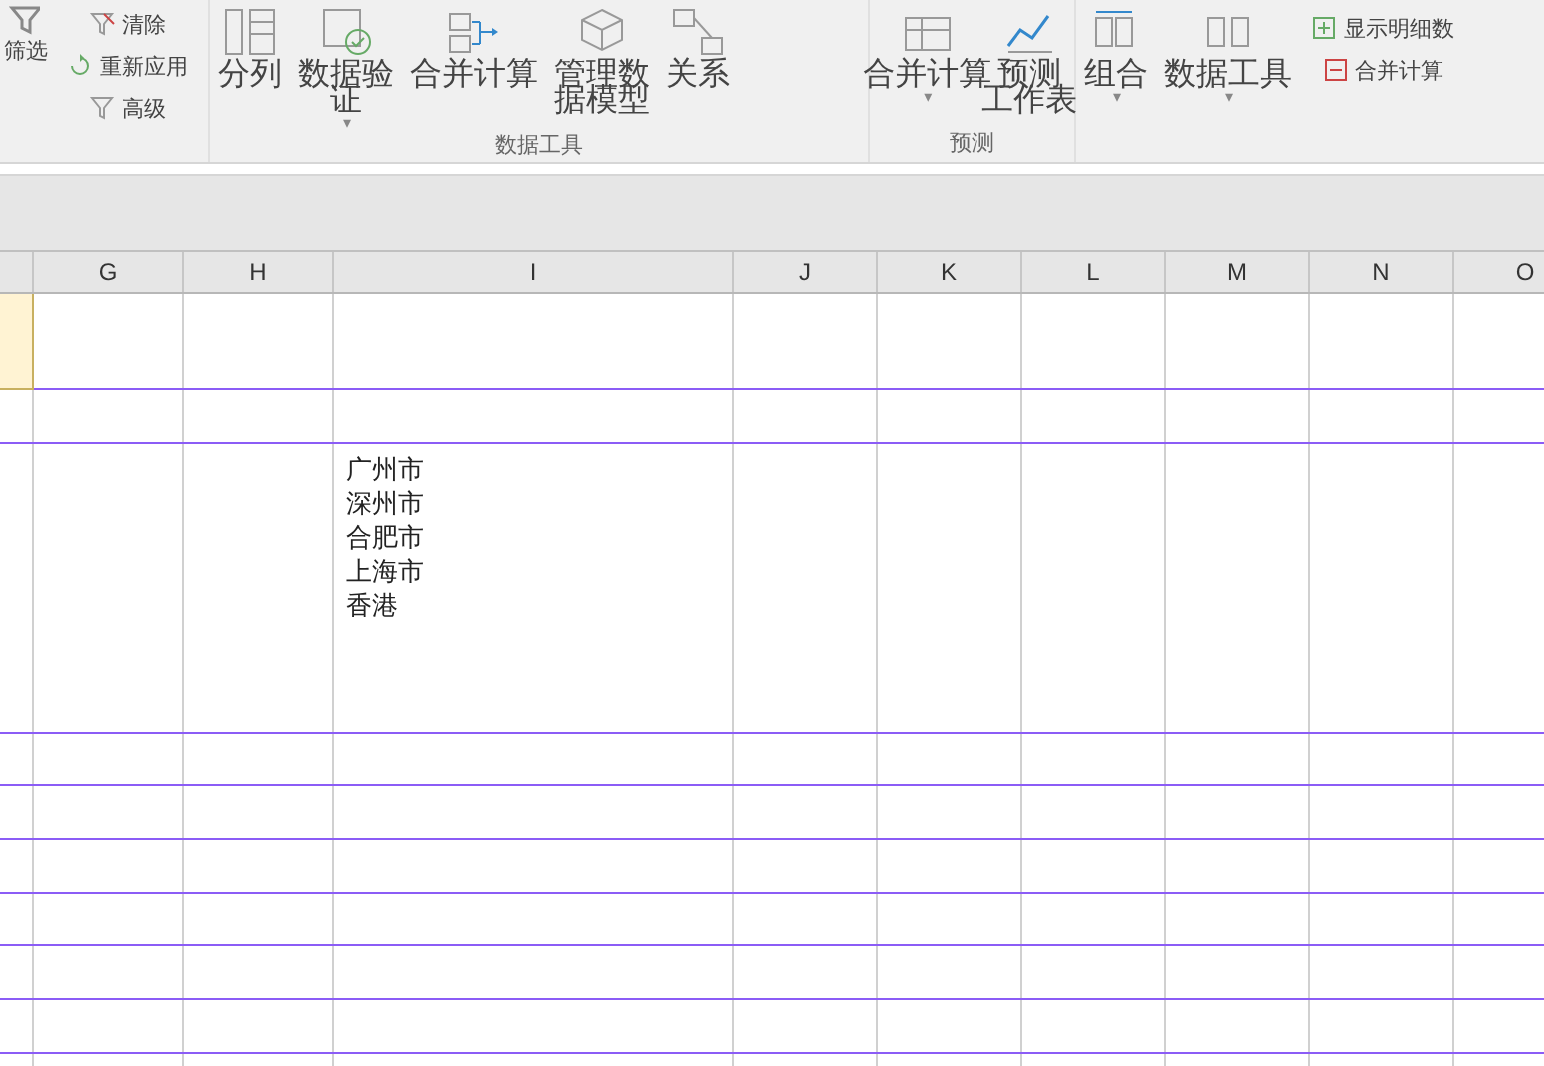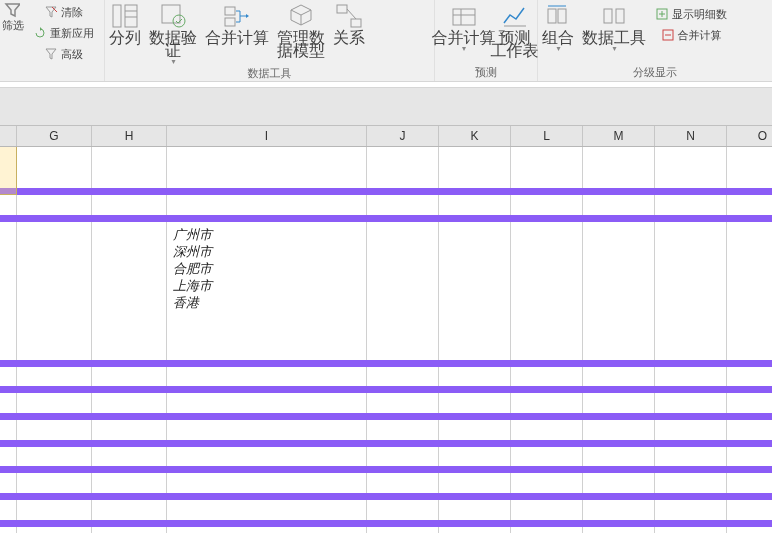--- a/index.html
+++ b/index.html
@@ -115,22 +115,21 @@
       line-height: 20px;
       cursor: pointer;
       flex-shrink: 0;
     }
     .grid-body {
       position: relative;
     }
     .row {
       display: flex;
       height: 26.7px;
-      border-bottom: 7px solid #8b5cf6;
-      font-style: italic;
+      border-bottom: 1px solid #8b5cf6;
     }
     .cell {
       border-right: 1px solid #d0d0d0;
       flex-shrink: 0;
       font-size: 13px;
       color: #222;
       padding: 1px 2px 0 6px;
       line-height: 17px;
       overflow: hidden;
       cursor: cell;
@@ -322,21 +321,20 @@
           <span class="mini-icon">
               <svg width="14" height="14">
                 <rect x="2" y="2" width="10" height="10" fill="none" stroke="#c44"></rect>
                 <line x1="4" y1="7" x2="10" y2="7" stroke="#c44"></line>
               </svg>
             </span>
           <span>合并计算</span>
         </div>
       </div>
     </div>
-    <div class="ribbon-group-label">分级显示</div>
   </div>
 </div>
 
 <div class="formula-bar"></div>
 <div class="spacer-bar"></div>
 
 <div class="grid-area">
   <div class="col-headers">
       <div class="col-header" style="width: 17px;"></div>
       <div class="col-header" style="width: 75px;">G</div>

